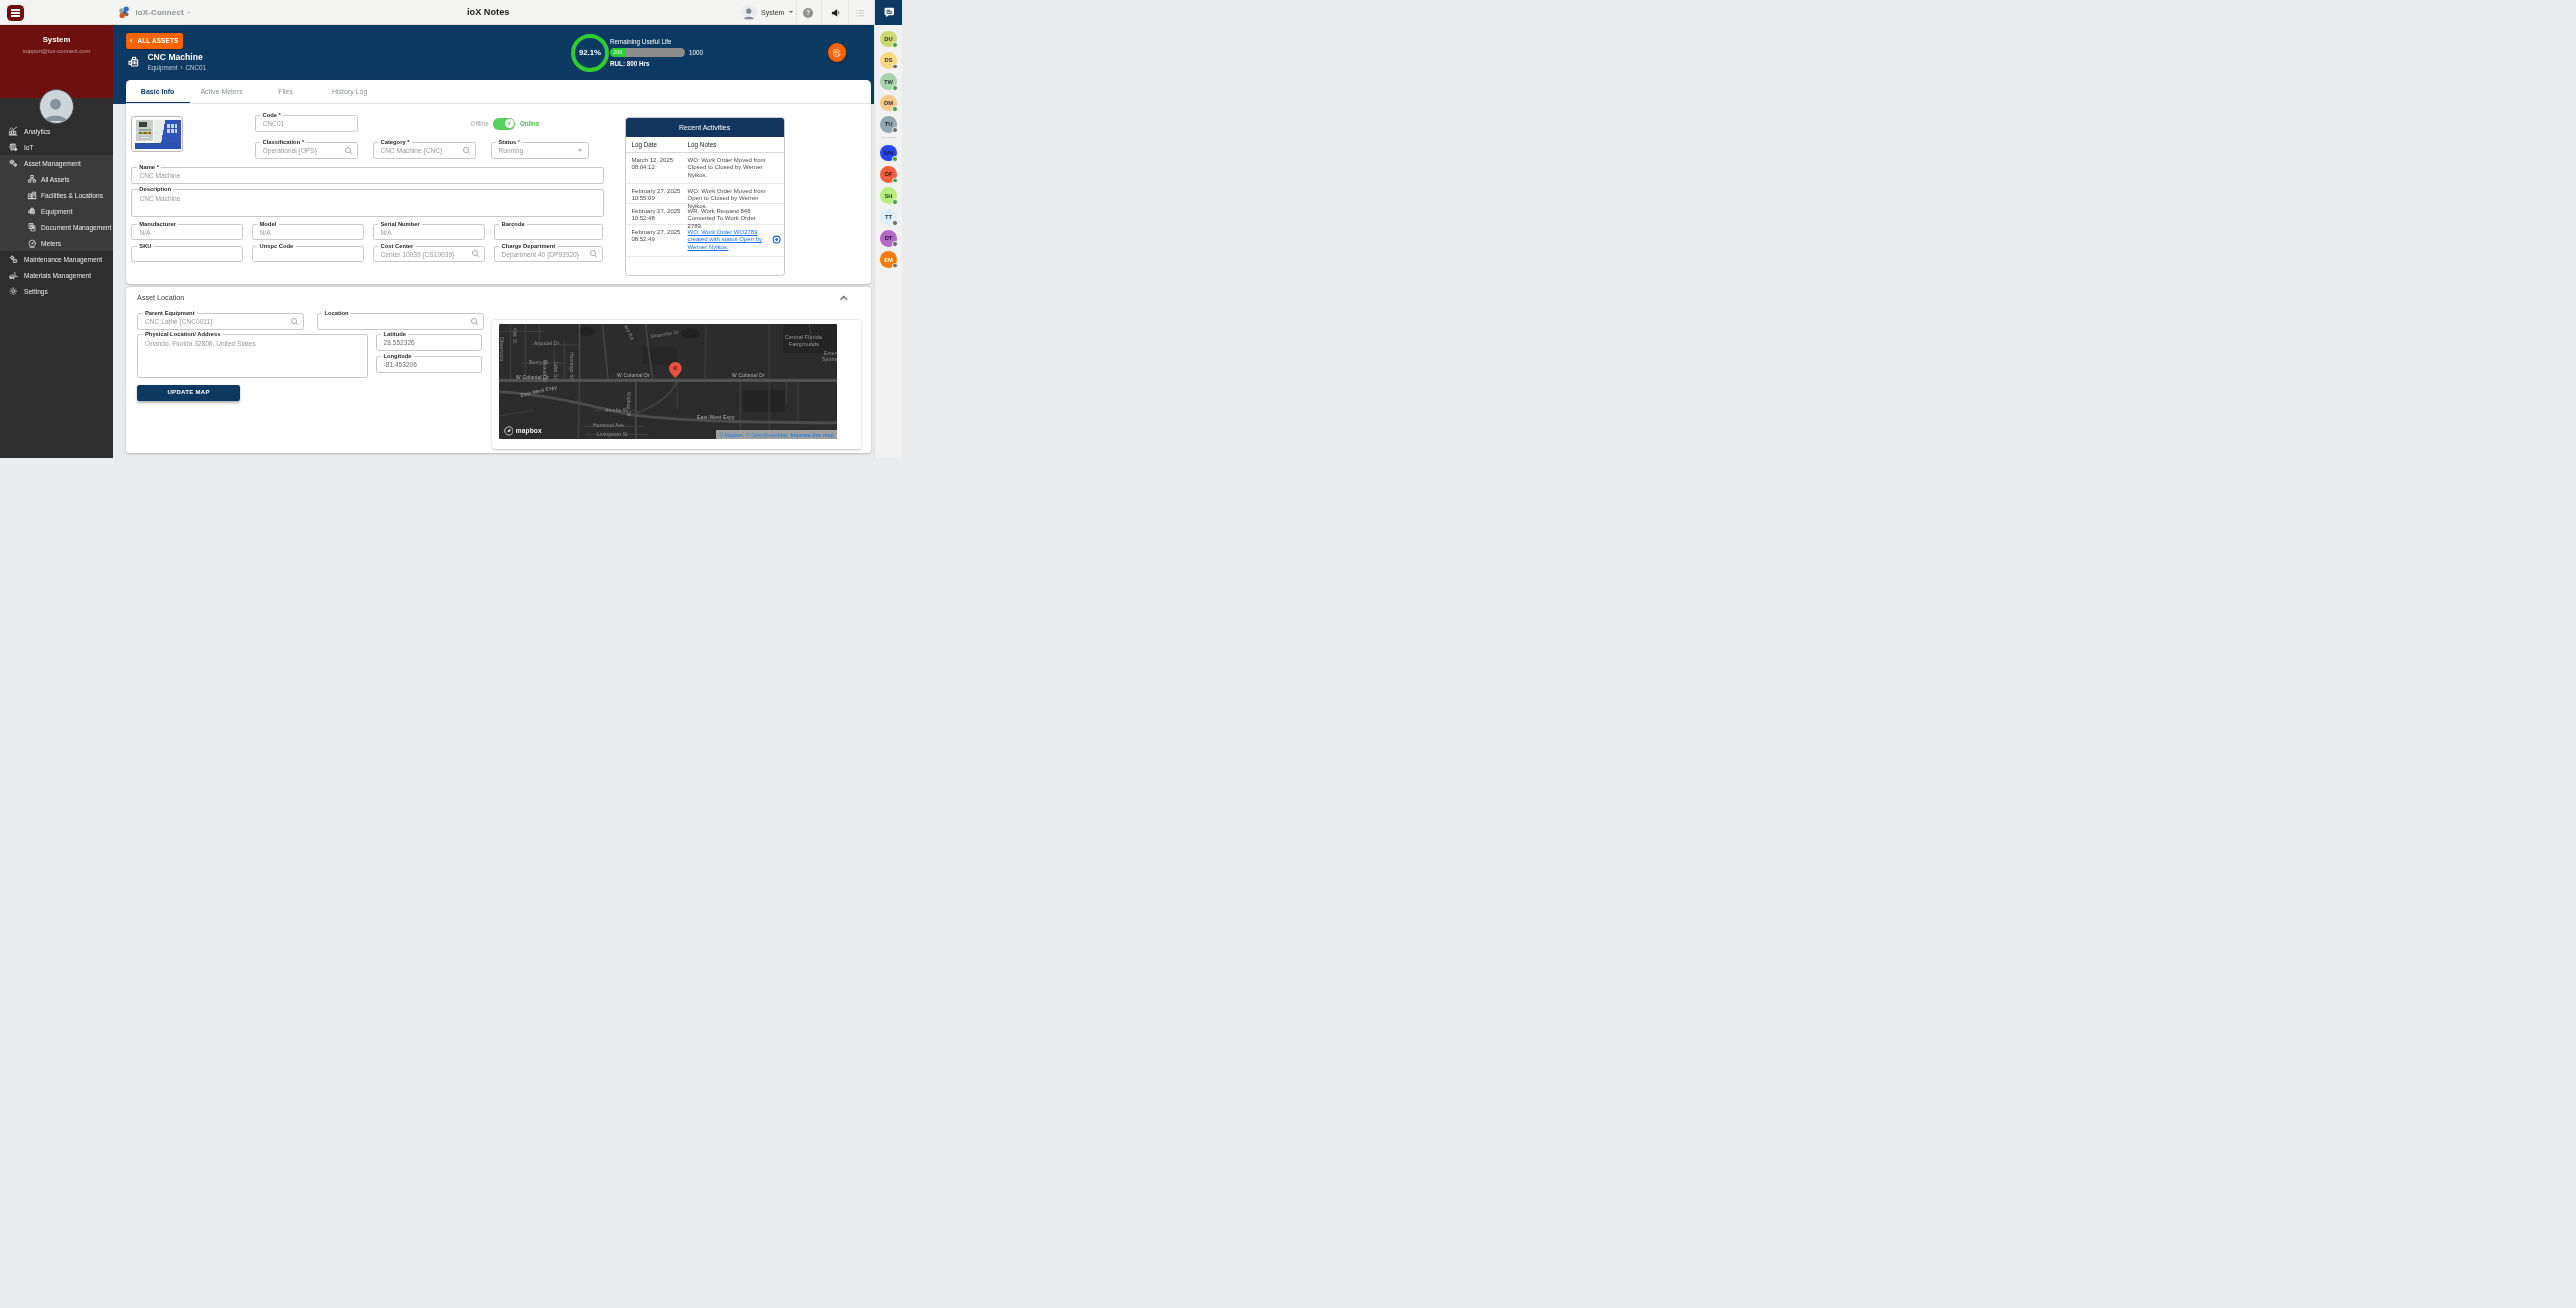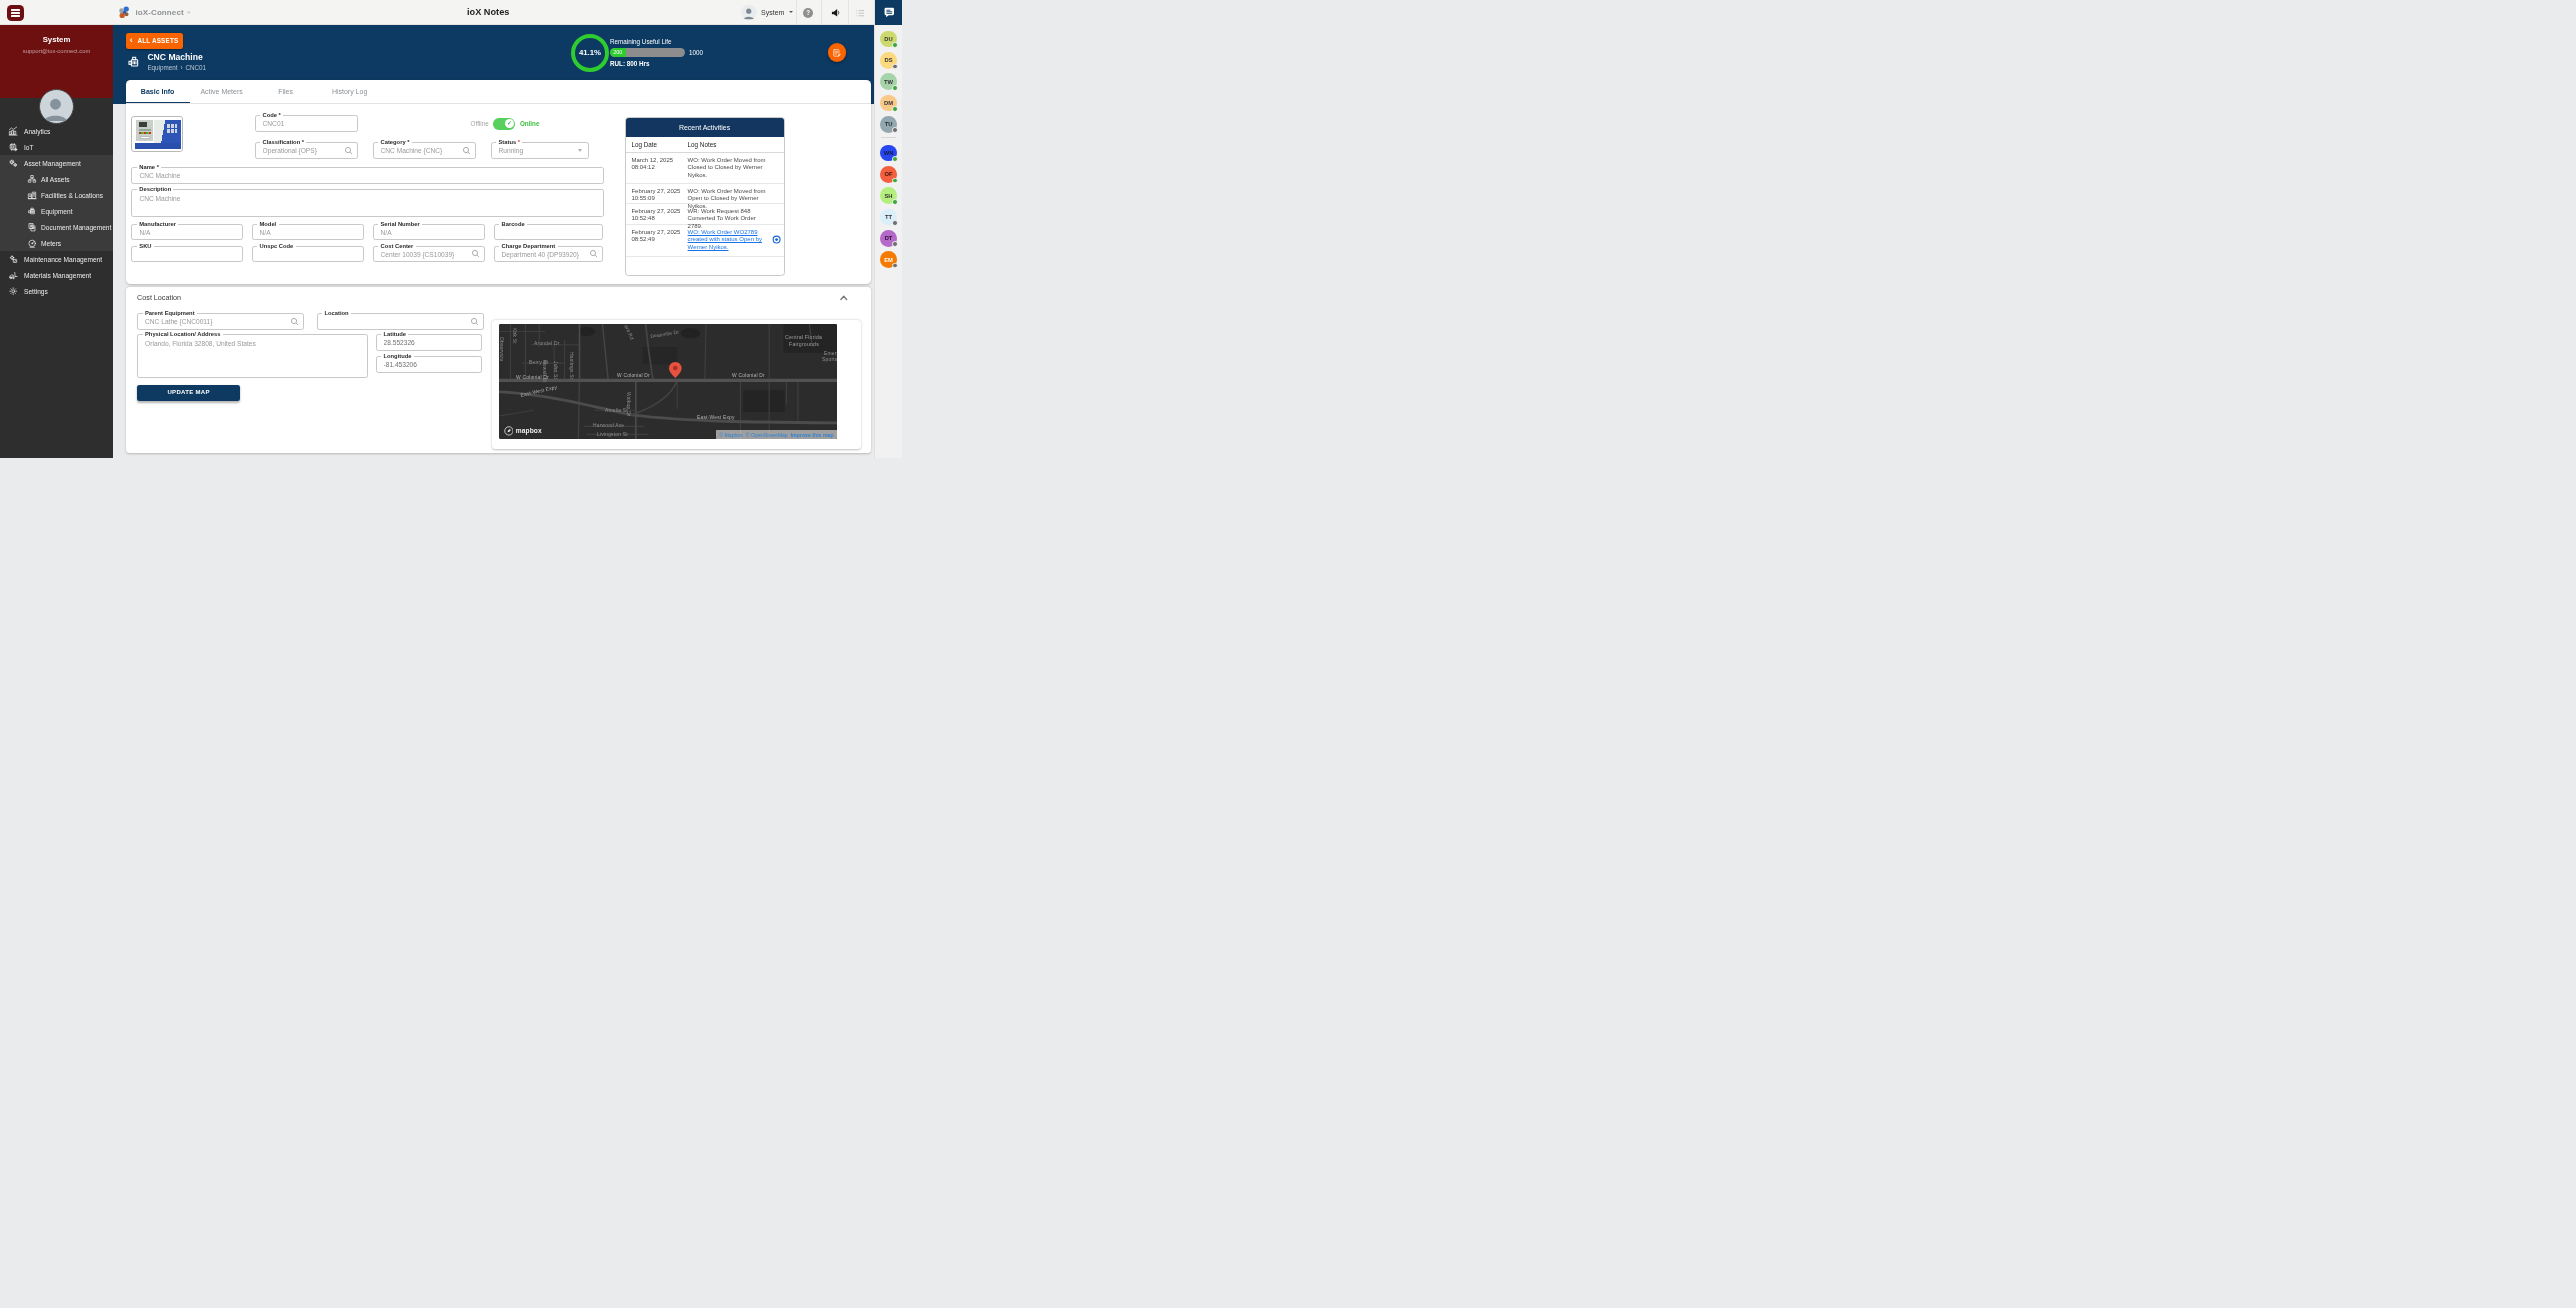--- a/index.html
+++ b/index.html
@@ -392,21 +392,21 @@
           </svg>
       </span>
       <span>
         <div id="asset-title">CNC Machine</div>
         <div id="asset-breadcrumb">
           <span>Equipment</span><span class="crumb-sep">›</span><span>CNC01</span>
         </div>
       </span>
     </div>
     <div id="gauge-ring">
-        <span>41.1%</span>
+        <span>92.1%</span>
       </div>
     <div id="gauge-label">Remaining Useful Life</div>
     <div id="gauge-bar">
         <div class="seg">200</div>
       </div>
     <div id="gauge-max">1000</div>
     <div id="gauge-rul">RUL: 800 Hrs</div>
     <div id="edit-fab">
       <svg width="9.8" height="9.8" viewBox="0 0 24 24" class="iconstroke" stroke-width="1.7">
           <rect x="4" y="4" width="13" height="16" rx="1.5"></rect>
@@ -555,21 +555,21 @@
         <span class="rnote link">WO: Work Order WO2789 created with status Open by Werner Nyikos.</span>
         <span class="eye"><svg viewBox="0 0 16 16">
               <circle cx="8" cy="8" r="6" fill="none" stroke="#1565d8" stroke-width="2"></circle>
               <circle cx="8" cy="8" r="2.5" fill="#1565d8"></circle>
             </svg></span>
       </div>
     </div>
   </div>
 
   <div id="card-b" class="card">
-    <div id="loc-heading">Cost Location</div>
+    <div id="loc-heading">Asset Location</div>
     <span id="loc-collapse">
       <svg viewBox="0 0 20 20">
           <polyline points="5,13 10,7.5 15,13" fill="none" stroke="#777" stroke-width="2.4" stroke-linecap="round" stroke-linejoin="round"></polyline>
         </svg>
     </span>
 
     <div class="field" style="left:11.5px;top:26px;width:167px;height:17px">
       <span class="flabel">Parent Equipment</span>
       <span class="fvalue">CNC Lathe {CNC0011}</span>
       <span class="search-ic"><svg viewBox="0 0 16 16">

